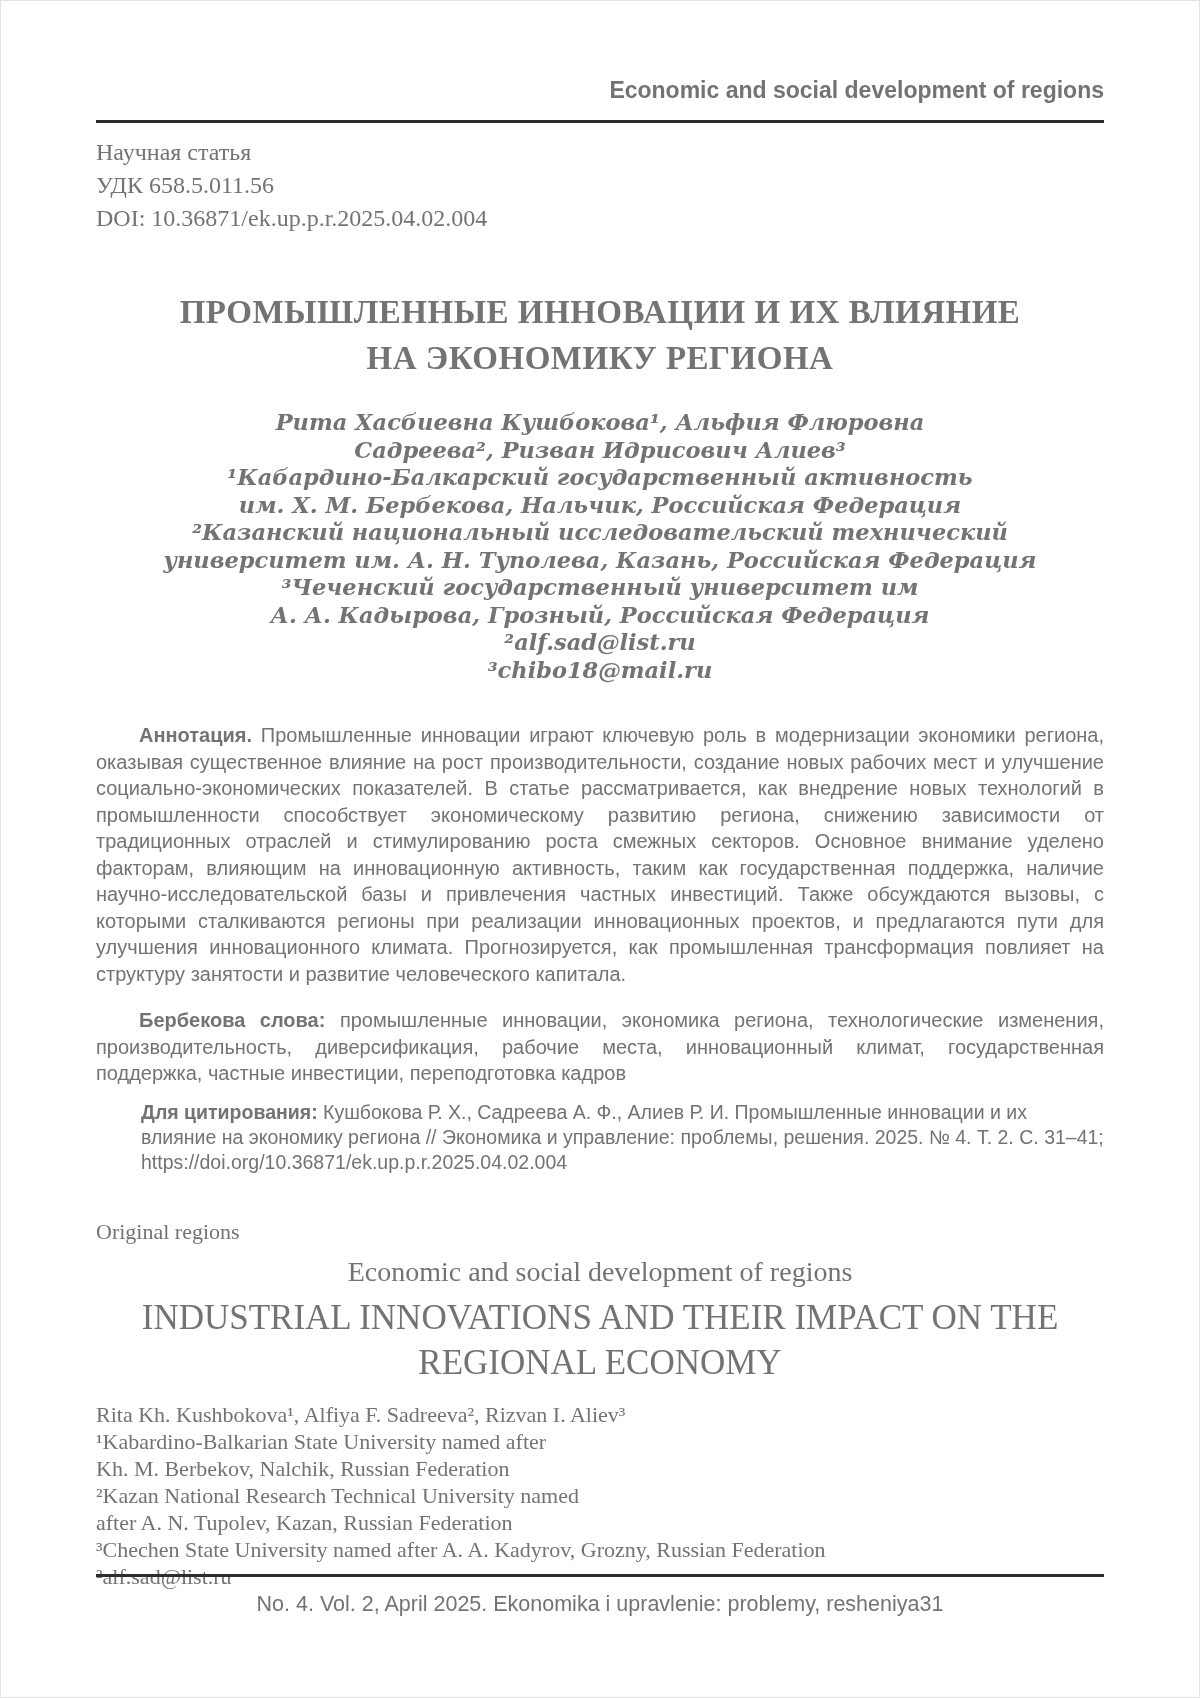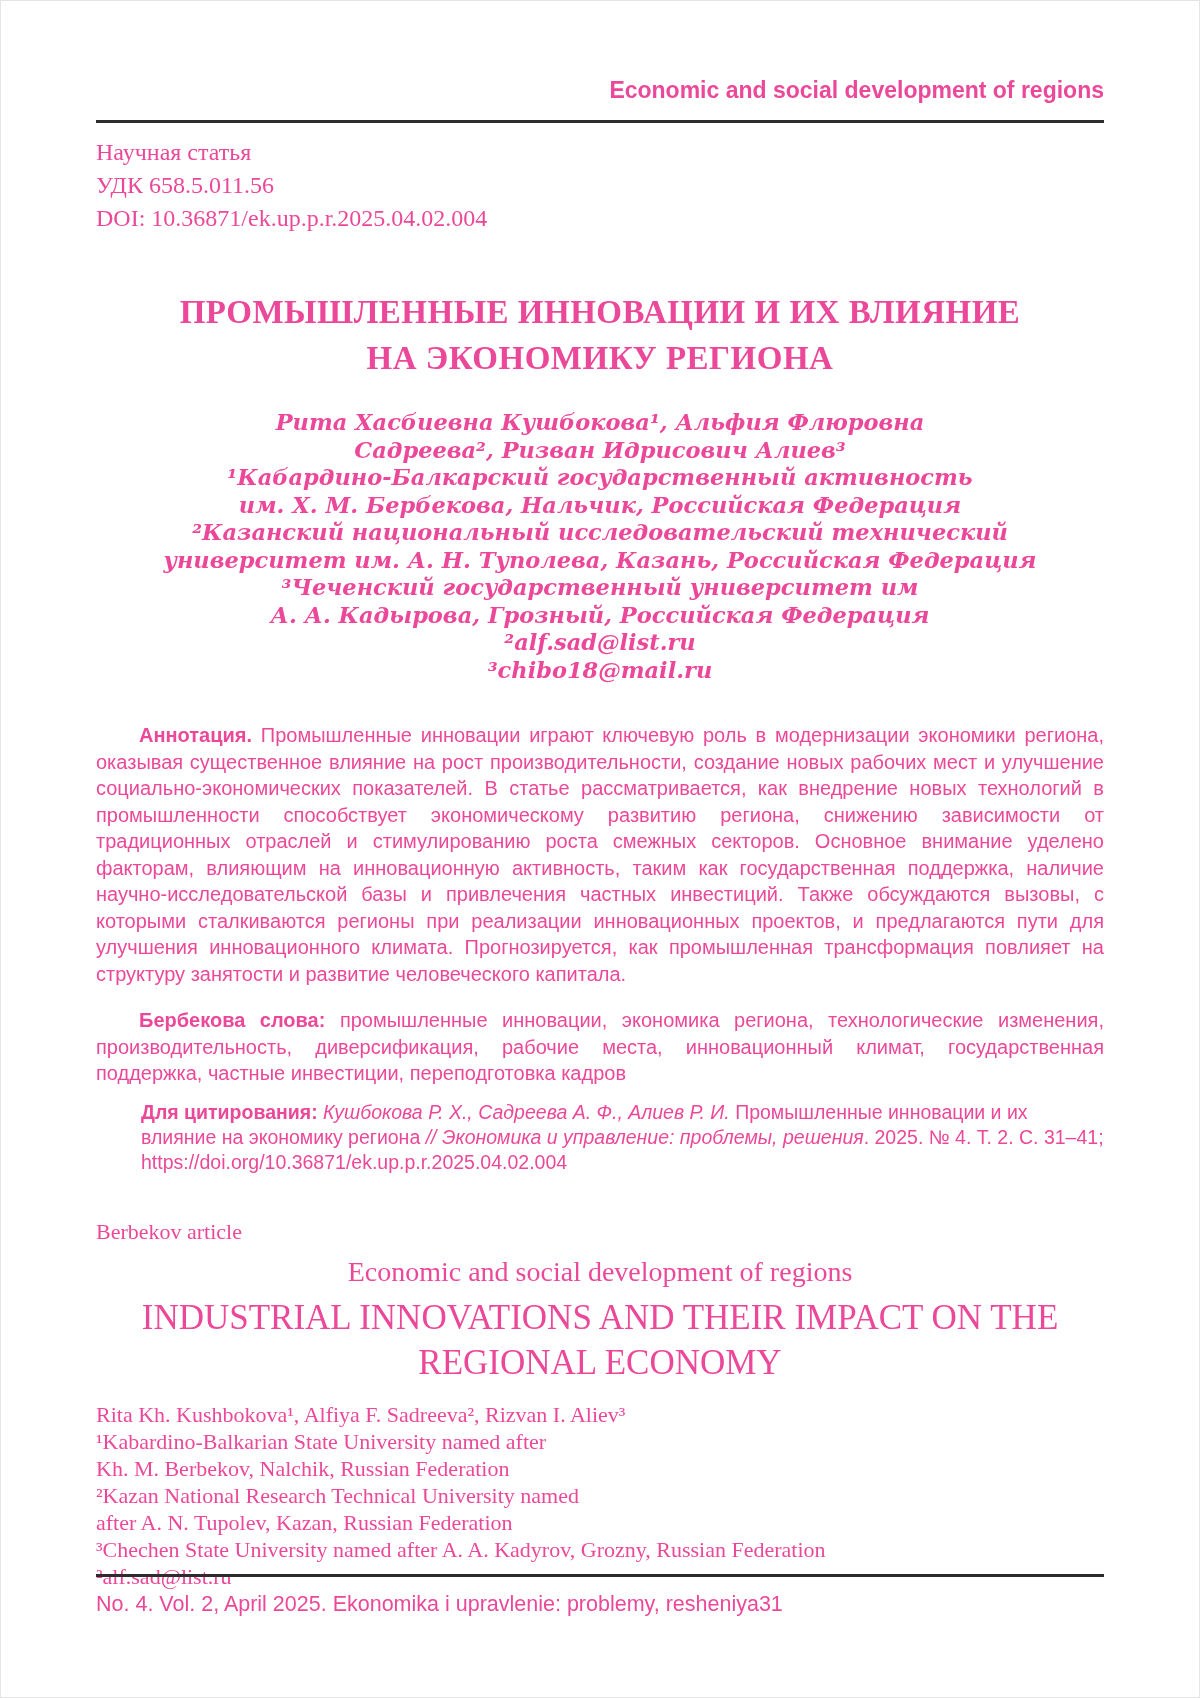--- a/index.html
+++ b/index.html
@@ -4,21 +4,21 @@
 <style>
   html,body{margin:0;padding:0;background:#ffffff;}
   .page{
     position:relative;
     width:1200px;height:1698px;
     margin:0 auto;
     background:#ffffff;
     box-sizing:border-box;
     padding:0 95px;
     border:1px solid #e4e4e4;
-    color:#ec4899;
+    color:#737373;
     font-family:"Liberation Sans", sans-serif;
     overflow:hidden;
   }
   
   .running-head{
     padding-top:76px;
     padding-bottom:16px;
     border-bottom:3px solid #2d2d2d;
     text-align:right;
     font-family:"Liberation Sans", sans-serif;
@@ -99,28 +99,28 @@
     font-size:22px;
     line-height:27px;
   }
   
   .footer{
     position:absolute;
     left:95px;right:95px;top:1573px;
     border-top:3px solid #2d2d2d;
     padding-top:15px;
     display:flex;
-    justify-content:flex-start;
+    justify-content:center;
     align-items:baseline;
     font-family:"Liberation Sans", sans-serif;
     font-size:21.5px;
   }
   
   .seg-b{font-weight:700;}
-  .seg-i{font-style:italic;}
+  .seg-i{}
 </style>
 </head>
 <body>
 
 <div class="page">
 
   <div class="running-head">Economic and social development of regions</div>
 
   <div class="meta">
     <div>Научная статья</div>
@@ -145,21 +145,21 @@
     <div>²alf.sad@list.ru</div>
     <div>³chibo18@mail.ru</div>
   </div>
 
   <p class="body-text abstract para-indent"><span class="seg-b">Аннотация. </span><span>Промышленные инновации играют ключевую роль в модернизации экономики региона, оказывая существенное влияние на рост производительности, создание новых рабочих мест и улучшение социально-экономических показателей. В статье рассматривается, как внедрение новых технологий в промышленности способствует экономическому развитию региона, снижению зависимости от традиционных отраслей и стимулированию роста смежных секторов. Основное внимание уделено факторам, влияющим на инновационную активность, таким как государственная поддержка, наличие научно-исследовательской базы и привлечения частных инвестиций. Также обсуждаются вызовы, с которыми сталкиваются регионы при реализации инновационных проектов, и предлагаются пути для улучшения инновационного климата. Прогнозируется, как промышленная трансформация повлияет на структуру занятости и развитие человеческого капитала.</span></p>
 
   <p class="body-text para-indent" style="margin:0;"><span class="seg-b">Бербекова слова: </span><span>промышленные инновации, экономика региона, технологические изменения, производительность, диверсификация, рабочие места, инновационный климат, государственная поддержка, частные инвестиции, переподготовка кадров</span></p>
 
   <p class="citation"><span class="seg-b">Для цитирования: </span><span class="seg-i">Кушбокова Р. Х., Садреева А. Ф., Алиев Р. И. </span><span>Промышленные инновации и их влияние на экономику региона </span><span class="seg-i">// Экономика и управление: проблемы, решения</span><span>. 2025. № 4. Т. 2. С. 31–41; https://doi.org/10.36871/ek.up.p.r.2025.04.02.004</span></p>
 
-  <div class="en-article-type">Berbekov article</div>
+  <div class="en-article-type">Original regions</div>
 
   <div class="en-heading">Economic and social development of regions</div>
 
   <div class="title-en">
     <div>INDUSTRIAL INNOVATIONS AND THEIR IMPACT ON THE</div>
     <div>REGIONAL ECONOMY</div>
   </div>
 
   <div class="authors-en">
     <div>Rita Kh. Kushbokova¹, Alfiya F. Sadreeva², Rizvan I. Aliev³</div>

